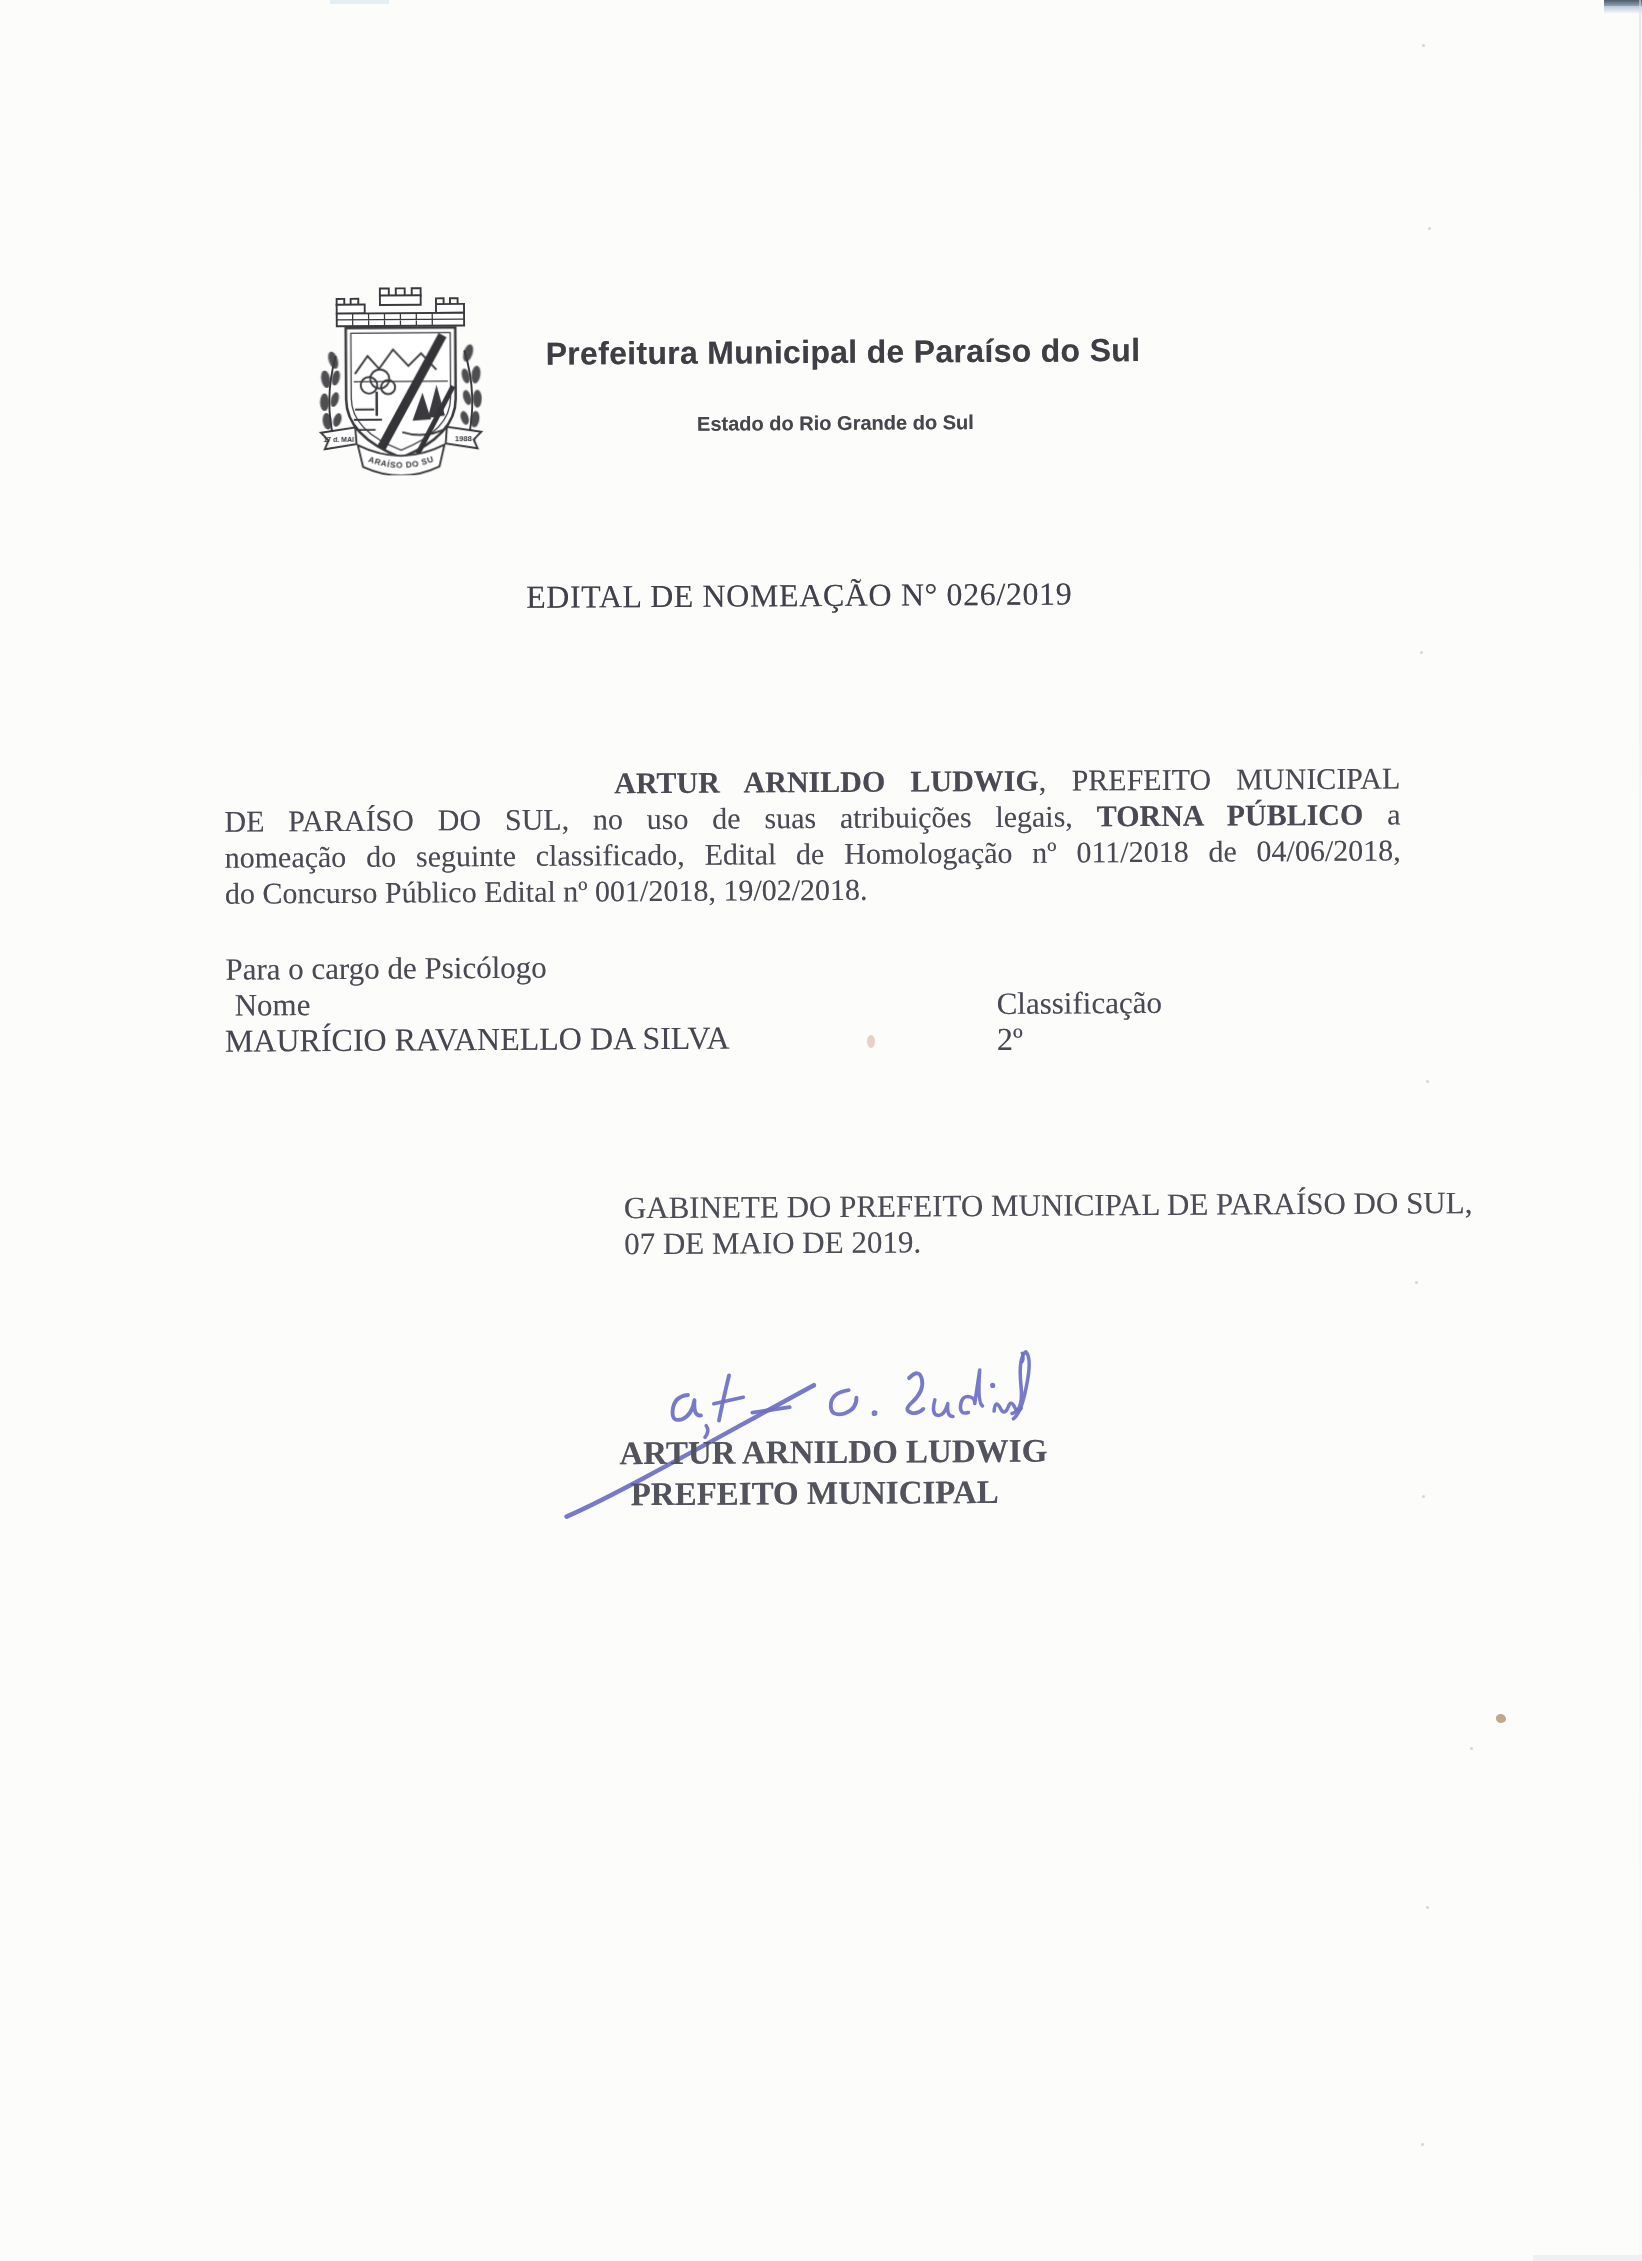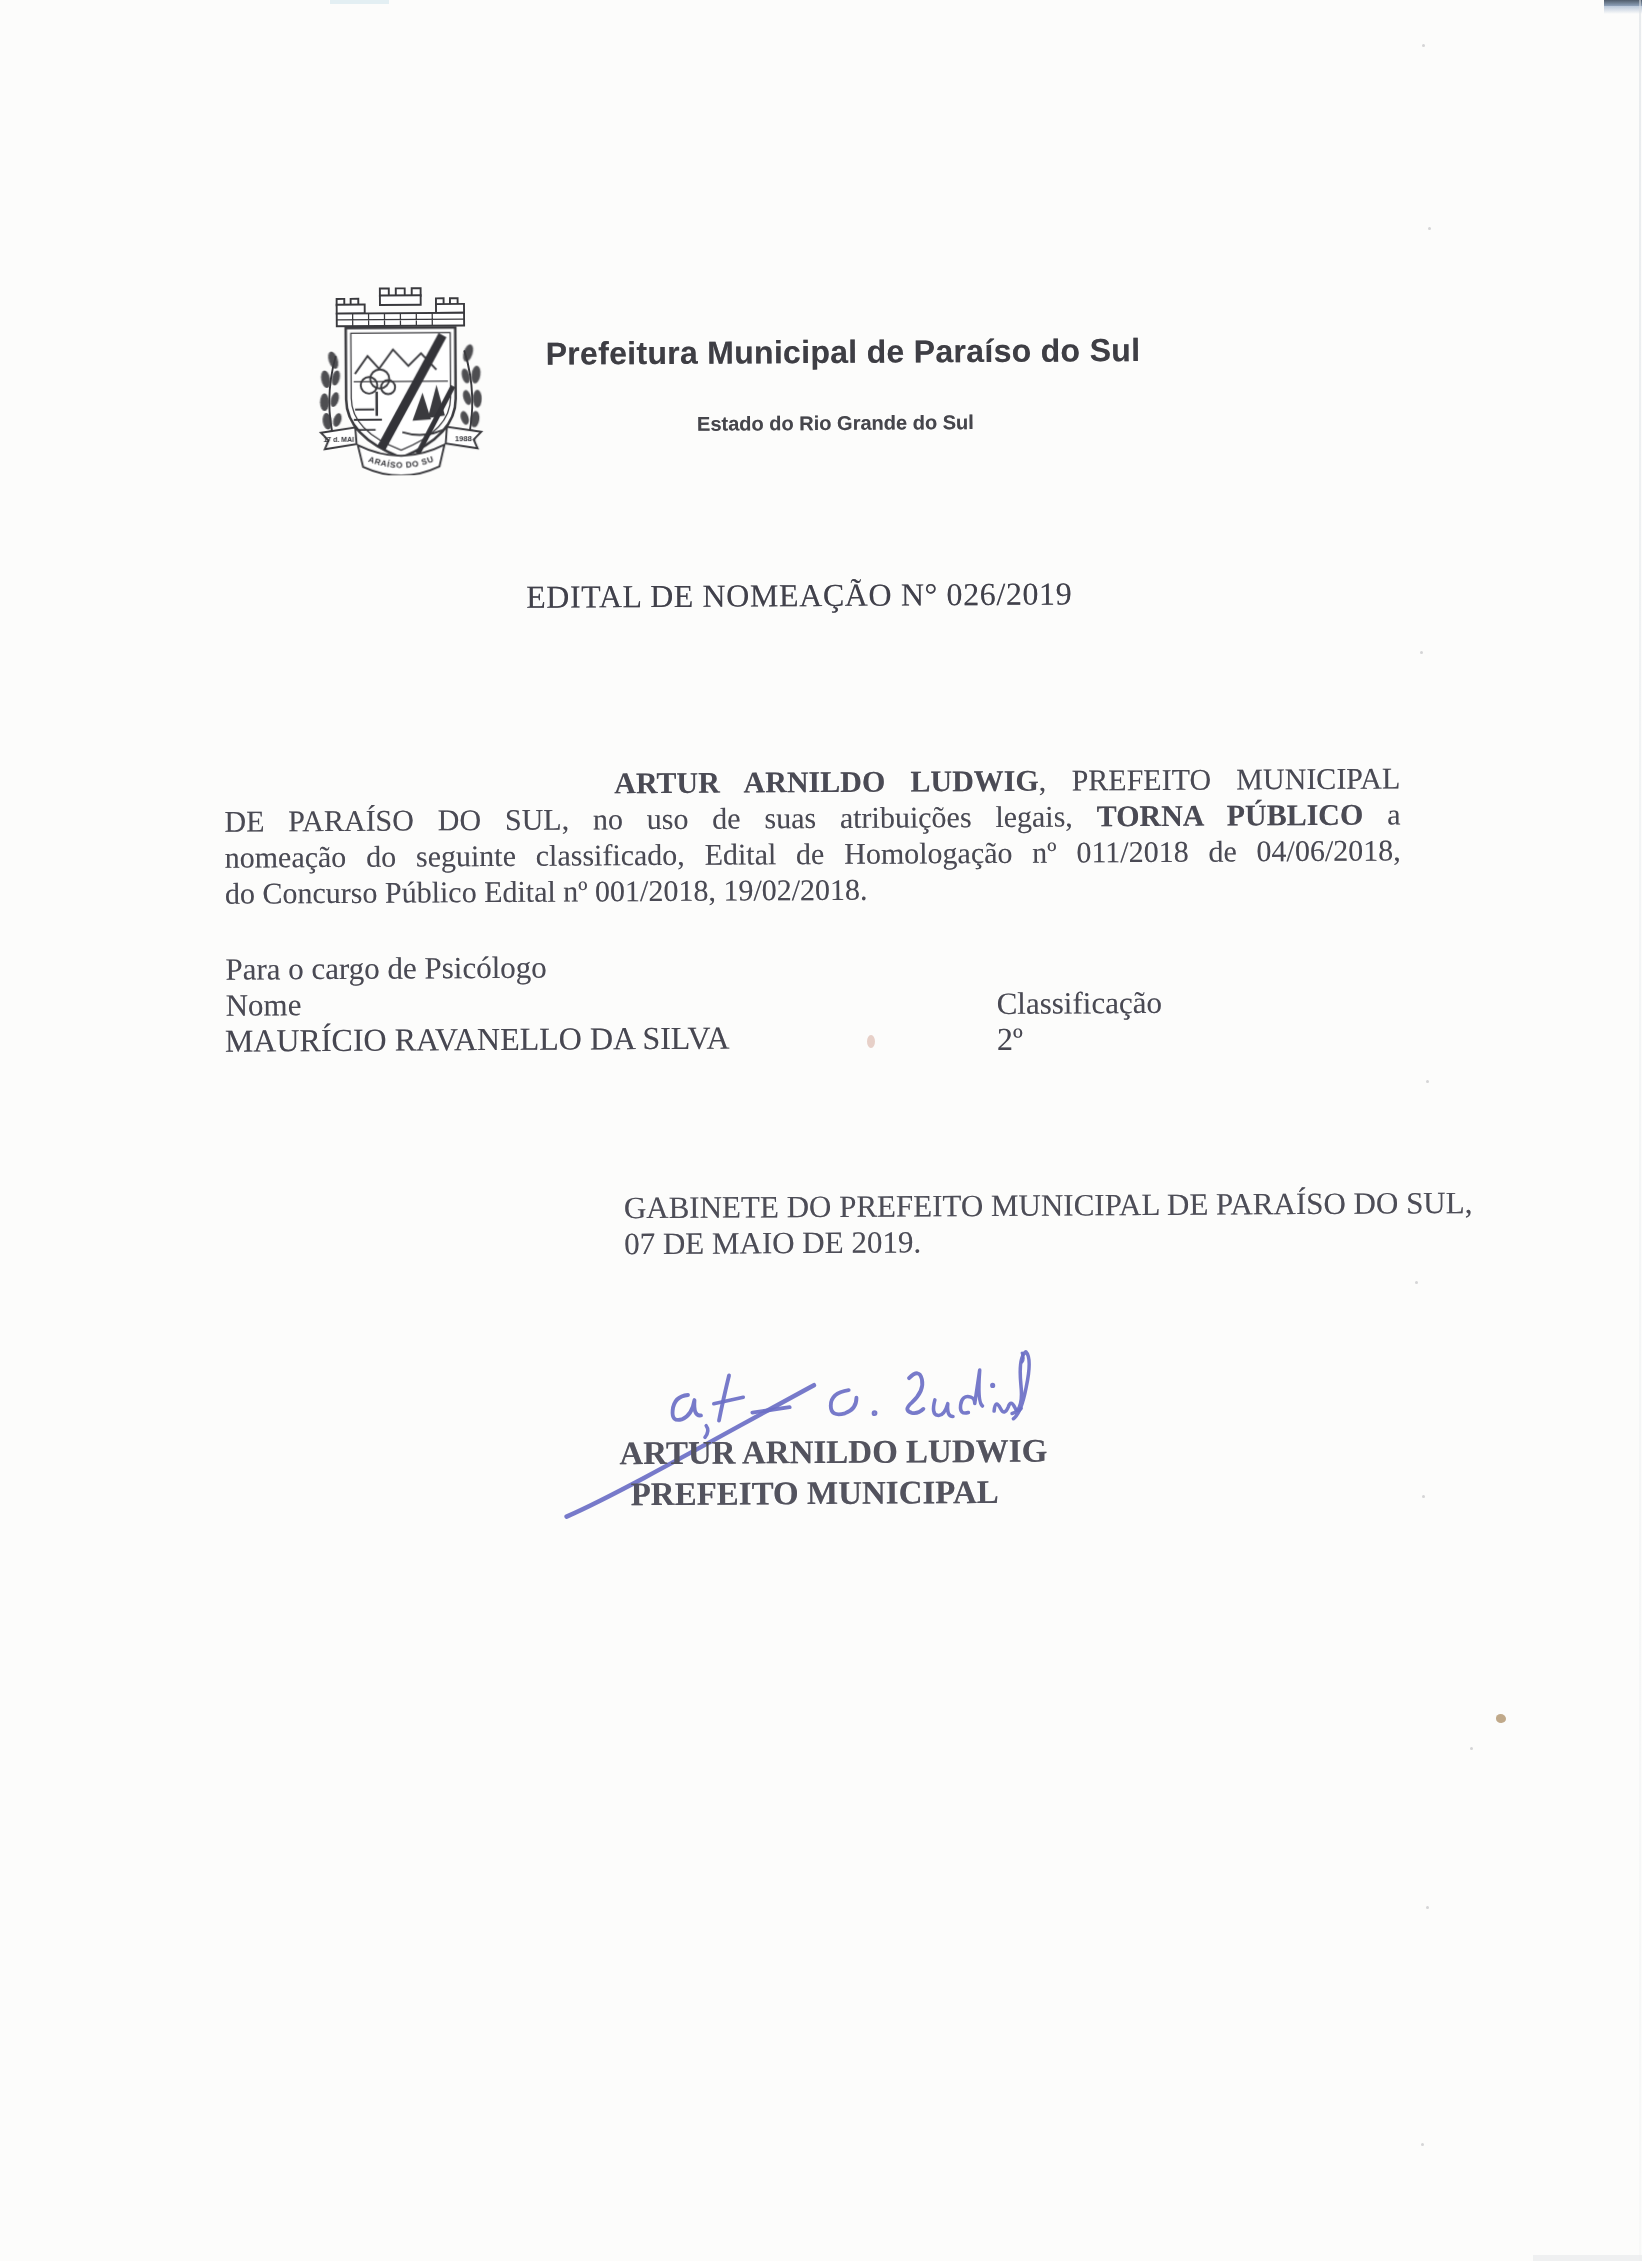--- a/index.html
+++ b/index.html
@@ -161,21 +161,21 @@
 
     <div class="abs body-block">
         <div class="body-line just indent"><span class="b">ARTUR ARNILDO LUDWIG</span><span>, PREFEITO MUNICIPAL</span></div>
         <div class="body-line just"><span>DE PARAÍSO DO SUL, no uso de suas atribuições legais, </span><span class="b">TORNA PÚBLICO</span><span> a</span></div>
         <div class="body-line just"><span>nomeação do seguinte classificado, Edital de Homologação nº 011/2018 de 04/06/2018,</span></div>
         <div class="body-line left"><span>do Concurso Público Edital nº 001/2018, 19/02/2018.</span></div>
       </div>
 
     <div class="abs plain-48" style="left:225px;top:948px;">Para o cargo de Psicólogo</div>
 
-    <div class="abs plain-48" style="left:225px;top:984px;">Nome</div>
+    <div class="abs plain-48" style="left:234px;top:984px;">Nome</div>
     <div class="abs plain-48" style="left:996px;top:987px;">Classificação</div>
 
     <div class="abs caps-50" style="left:224px;top:1019px;">MAURÍCIO RAVANELLO DA SILVA</div>
     <div class="abs caps-50" style="left:996px;top:1022px;">2º</div>
 
     <div class="abs closing" style="left:622px;top:1189px;">
       <div>GABINETE DO PREFEITO MUNICIPAL DE PARAÍSO DO SUL,</div>
       <div>07 DE MAIO DE 2019.</div>
     </div>
 

